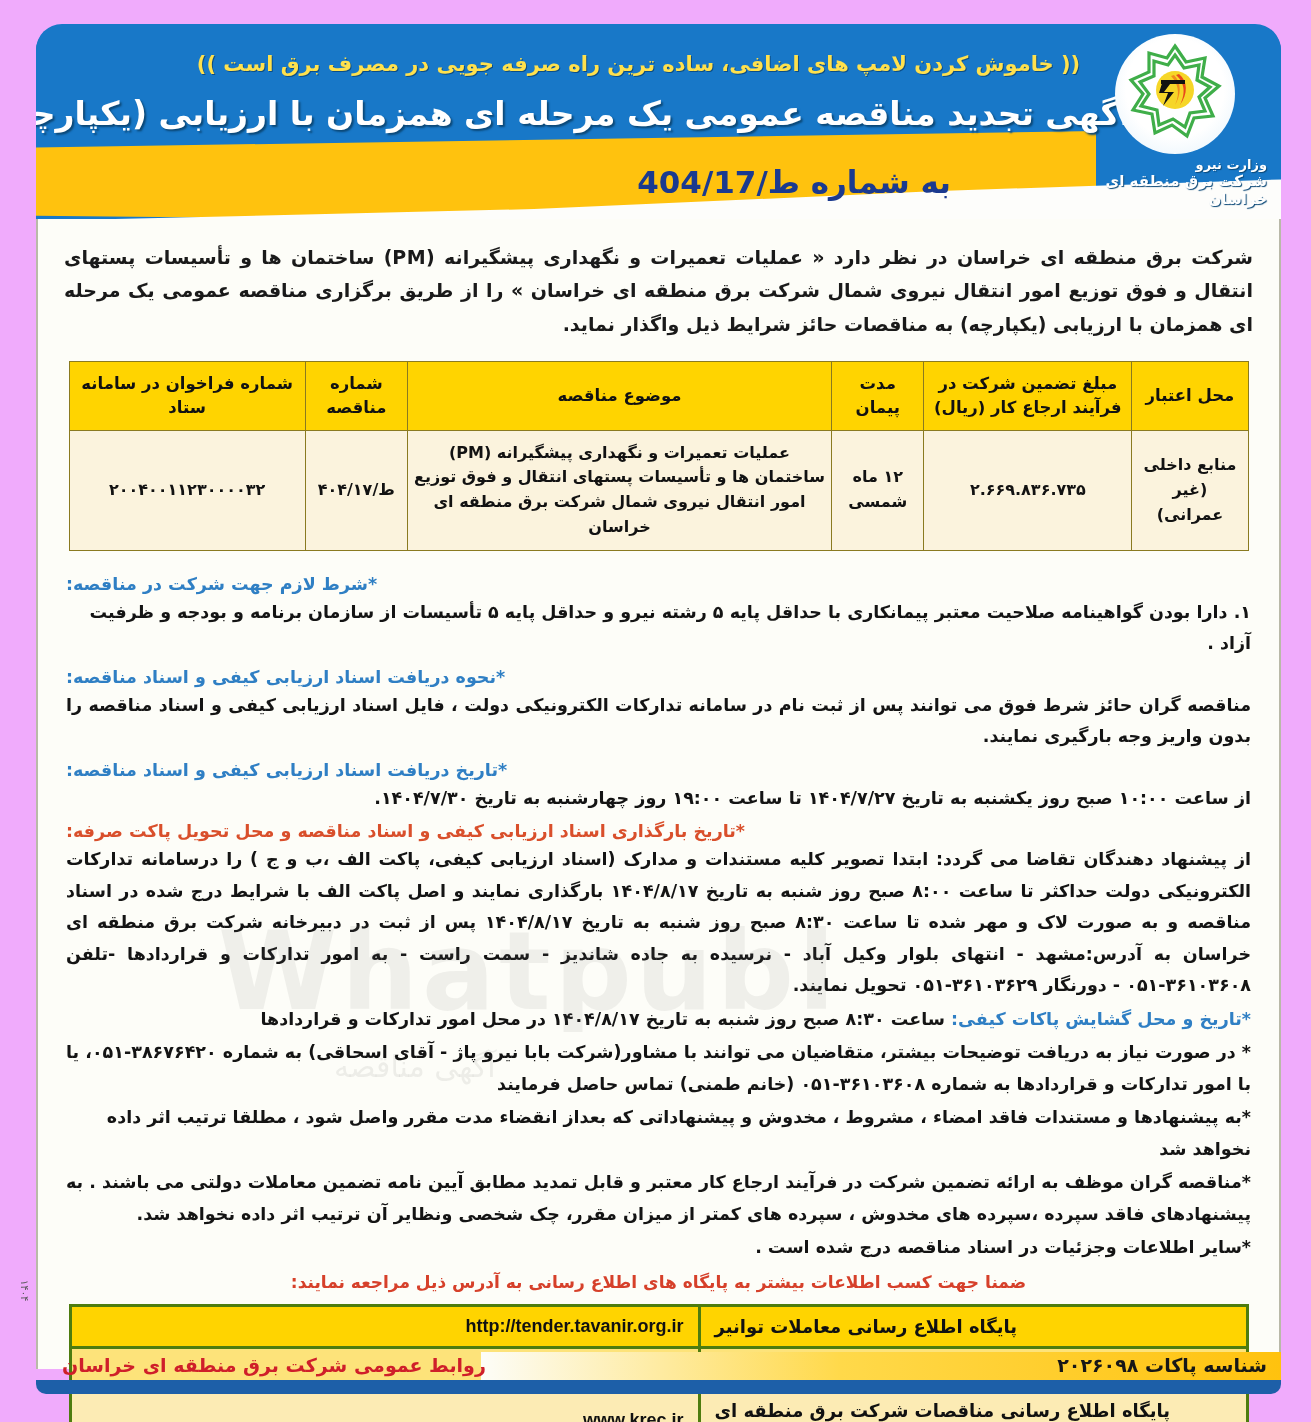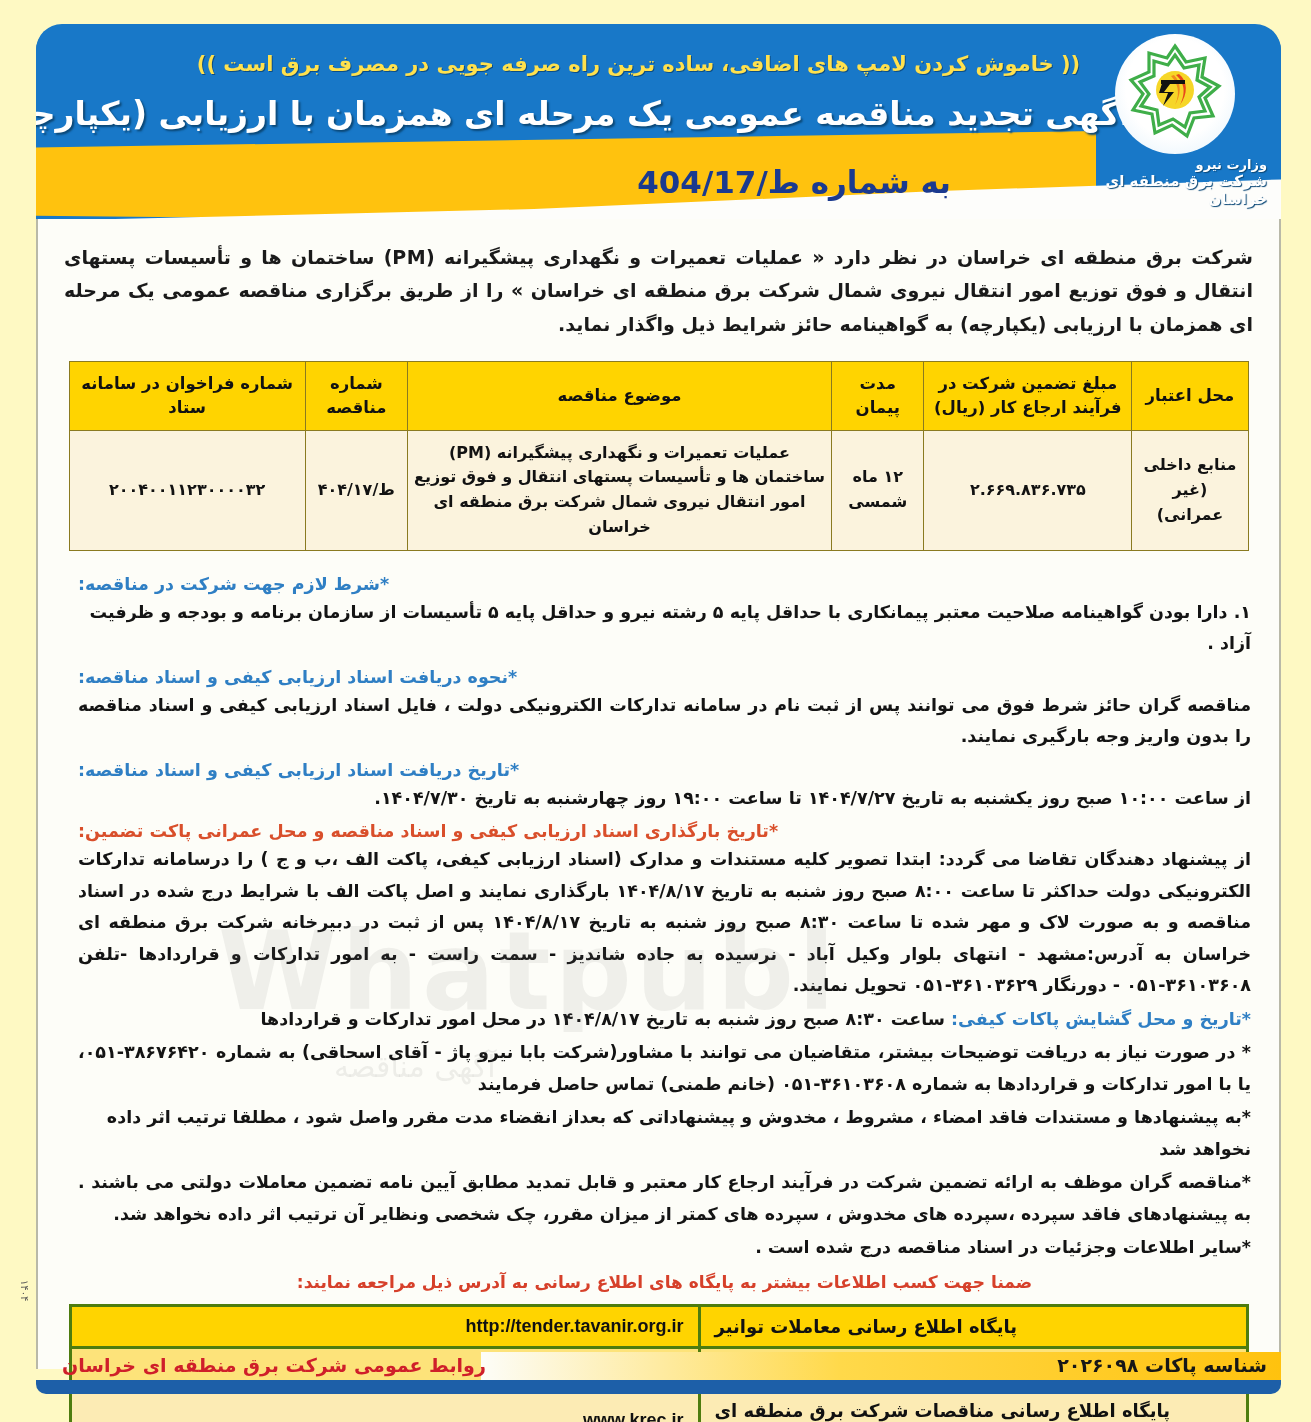--- a/index.html
+++ b/index.html
@@ -4,21 +4,21 @@
 <style>
   * { box-sizing: border-box; }
   html, body {
     margin: 0; padding: 0;
     background: #ffffff;
     font-family: "DejaVu Sans", "Liberation Sans", sans-serif;
   }
   .page {
     width: 1311px; height: 1422px;
     position: relative;
-    background: #fef9c3;
+    background: #f0abfc;
     overflow: hidden;
   }
 
   
   .banner {
     position: absolute;
     left: 36px; top: 24px;
     width: 1245px; height: 195px;
     background: #1878c8;
     border-radius: 26px 26px 0 0;
@@ -137,21 +137,21 @@
     color: #121212;
     font-weight: bold;
     padding: 10px 6px;
     text-align: center;
     vertical-align: middle;
     line-height: 1.55;
   }
   td.subject-cell { font-size: 16.5px; line-height: 1.6; }
 
   
-  .conditions { direction: rtl; padding: 10px 6px 0 6px; margin-left: 12px; }
+  .conditions { direction: rtl; padding: 10px 6px 0 6px; }
   .sec-head {
     color: #2f7fc4;
     font-size: 17.5px;
     font-weight: bold;
     text-align: left;
     margin: 7px 0 3px 0;
     letter-spacing: 0.2px;
   }
   .sec-head.redhead { color: #d94f2b; }
   .para {
@@ -285,21 +285,21 @@
           </svg>
         </div>
         <div class="logo-label1">وزارت نیرو</div>
         <div class="logo-label2">شرکت برق منطقه ای خراسان</div>
       </div>
     </div>
   </div>
 
   <div class="body-card">
 
-    <div class="intro">شرکت برق منطقه ای خراسان در نظر دارد « عملیات تعمیرات و نگهداری پیشگیرانه (PM) ساختمان ها و تأسیسات پستهای انتقال و فوق توزیع امور انتقال نیروی شمال شرکت برق منطقه ای خراسان » را از طریق برگزاری مناقصه عمومی یک مرحله ای همزمان با ارزیابی (یکپارچه) به گواهینامه حائز شرایط ذیل واگذار نماید.</div>
+    <div class="intro">شرکت برق منطقه ای خراسان در نظر دارد « عملیات تعمیرات و نگهداری پیشگیرانه (PM) ساختمان ها و تأسیسات پستهای انتقال و فوق توزیع امور انتقال نیروی شمال شرکت برق منطقه ای خراسان » را از طریق برگزاری مناقصه عمومی یک مرحله ای همزمان با ارزیابی (یکپارچه) به مناقصات حائز شرایط ذیل واگذار نماید.</div>
 
     <table class="main-table">
       <thead>
         <tr>
           <th style="width:116px">محل اعتبار</th>
           <th style="width:208px">مبلغ تضمین شرکت در فرآیند ارجاع کار (ریال)</th>
           <th style="width:92px">مدت پیمان</th>
           <th style="width:424px">موضوع مناقصه</th>
           <th style="width:102px">شماره مناقصه</th>
           <th style="width:236px">شماره فراخوان در سامانه ستاد</th>
@@ -321,21 +321,21 @@
 
       <div class="sec-head">*شرط لازم جهت شرکت در مناقصه:</div>
       <div class="para rg">۱. دارا بودن گواهینامه صلاحیت معتبر پیمانکاری با حداقل پایه ۵ رشته نیرو و حداقل پایه ۵ تأسیسات از سازمان برنامه و بودجه و ظرفیت آزاد .</div>
 
       <div class="sec-head">*نحوه دریافت اسناد ارزیابی کیفی و اسناد مناقصه:</div>
       <div class="para">مناقصه گران حائز شرط فوق می توانند پس از ثبت نام در سامانه تدارکات الکترونیکی دولت ، فایل اسناد ارزیابی کیفی و اسناد مناقصه را بدون واریز وجه بارگیری نمایند.</div>
 
       <div class="sec-head">*تاریخ دریافت اسناد ارزیابی کیفی و اسناد مناقصه:</div>
       <div class="para rg">از ساعت ۱۰:۰۰ صبح روز یکشنبه به تاریخ ۱۴۰۴/۷/۲۷ تا ساعت ۱۹:۰۰ روز چهارشنبه به تاریخ ۱۴۰۴/۷/۳۰.</div>
 
-      <div class="sec-head redhead">*تاریخ بارگذاری اسناد ارزیابی کیفی و اسناد مناقصه و محل عمرانی پاکت تضمین:</div>
+      <div class="sec-head redhead">*تاریخ بارگذاری اسناد ارزیابی کیفی و اسناد مناقصه و محل تحویل پاکت صرفه:</div>
       <div class="para">از پیشنهاد دهندگان تقاضا می گردد: ابتدا تصویر کلیه مستندات و مدارک (اسناد ارزیابی کیفی، پاکت الف ،ب و ج ) را درسامانه تدارکات الکترونیکی دولت حداکثر تا ساعت ۸:۰۰ صبح روز شنبه به تاریخ ۱۴۰۴/۸/۱۷ بارگذاری نمایند و اصل پاکت الف با شرایط درج شده در اسناد مناقصه و به صورت لاک و مهر شده تا ساعت ۸:۳۰ صبح روز شنبه به تاریخ ۱۴۰۴/۸/۱۷ پس از ثبت در دبیرخانه شرکت برق منطقه ای خراسان به آدرس:مشهد - انتهای بلوار وکیل آباد - نرسیده به جاده شاندیز - سمت راست - به امور تدارکات و قراردادها -تلفن ۳۶۱۰۳۶۰۸-۰۵۱ - دورنگار ۳۶۱۰۳۶۲۹-۰۵۱ تحویل نمایند.</div>
 
       <div class="para rg">
         <span class="sec-head" style="display:inline; color:#2f7fc4;">*تاریخ و محل گشایش پاکات کیفی:</span>
         <span>ساعت ۸:۳۰ صبح روز شنبه به تاریخ ۱۴۰۴/۸/۱۷ در محل امور تدارکات و قراردادها</span>
       </div>
 
       <div class="para">* در صورت نیاز به دریافت توضیحات بیشتر، متقاضیان می توانند با مشاور(شرکت بابا نیرو پاژ - آقای اسحاقی) به شماره ۳۸۶۷۶۴۲۰-۰۵۱، یا با امور تدارکات و قراردادها به شماره ۳۶۱۰۳۶۰۸-۰۵۱ (خانم طمنی) تماس حاصل فرمایند</div>
       <div class="para rg">*به پیشنهادها و مستندات فاقد امضاء ، مشروط ، مخدوش و پیشنهاداتی که بعداز انقضاء مدت مقرر واصل شود ، مطلقا ترتیب اثر داده نخواهد شد</div>
       <div class="para">*مناقصه گران موظف به ارائه تضمین شرکت در فرآیند ارجاع کار معتبر و قابل تمدید مطابق آیین نامه تضمین معاملات دولتی می باشند . به پیشنهادهای فاقد سپرده ،سپرده های مخدوش ، سپرده های کمتر از میزان مقرر، چک شخصی ونظایر آن ترتیب اثر داده نخواهد شد.</div>

